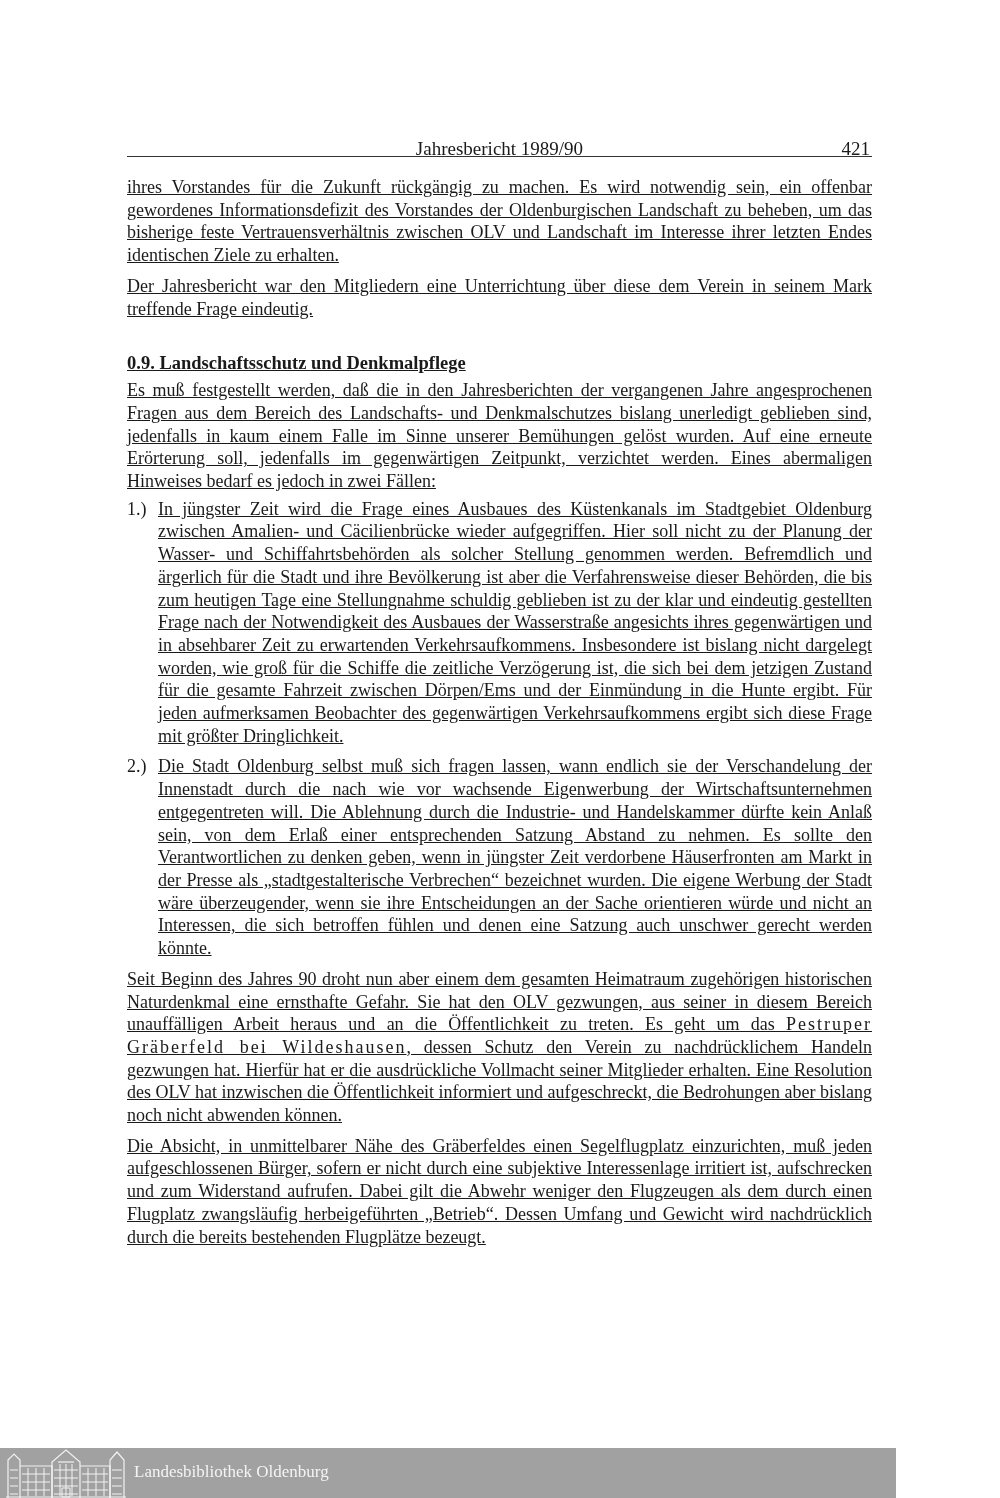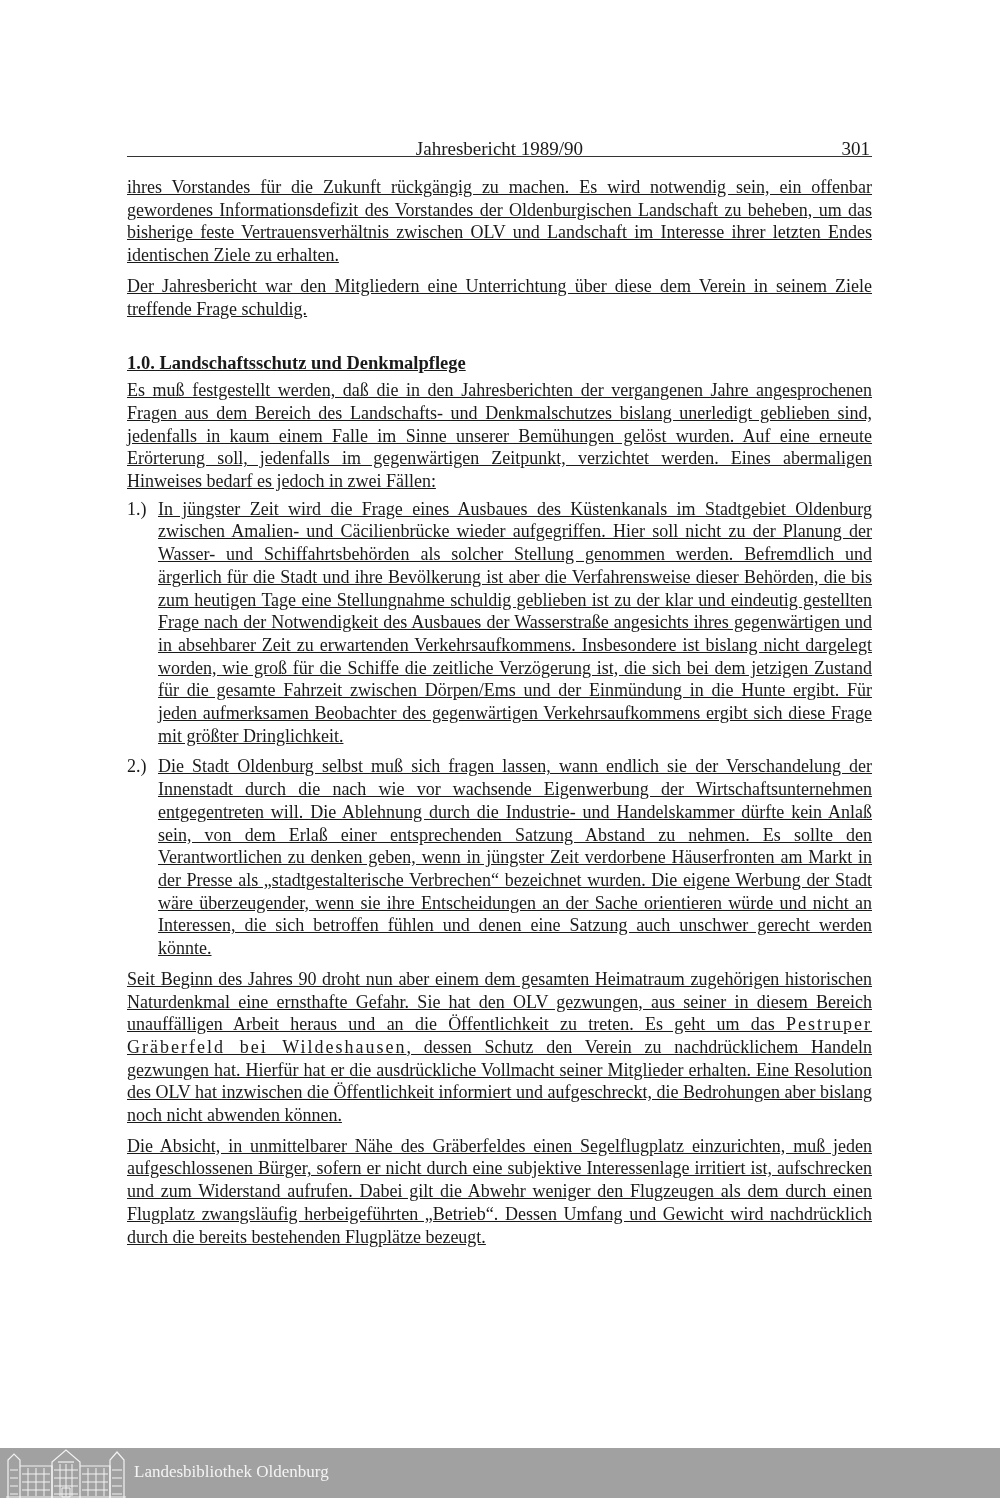--- a/index.html
+++ b/index.html
@@ -17,44 +17,44 @@
   .page-number { position: absolute; right: 2px; top: 0; }
   .rule { position: absolute; top: 156px; left: 0; width: 745px; height: 0; border-top: 1.5px solid #333; }
   .body { position: absolute; top: 176px; left: 0; width: 745px; font-size: 18px; line-height: 22.7px; text-decoration: underline; }
   p { margin: 0; text-align: justify; hyphens: manual; }
   .gap { margin-top: 8px; }
   h2 { margin: 31px 0 4px 0; font-size: 18.5px; font-weight: bold; line-height: 24px; }
   .item { position: relative; padding-left: 31px; margin-top: 5px; text-align: justify; }
   .item-num { position: absolute; left: 0; top: 0; }
   .spaced { letter-spacing: 2px; }
   .footer {
-    position: absolute; left: 0; top: 1448px; width: 1000px; height: 50px;
+    position: absolute; left: 0; top: 1448px; width: 896px; height: 50px;
     background: #a1a1a1;
   }
   .footer-logo { position: absolute; left: 6px; top: 0; width: 120px; height: 50px; }
   .footer-text {
     position: absolute; left: 134px; top: 14px; color: #f4f4f4;
     font-size: 17px; line-height: 20px;
   }
 </style>
 </head>
 <body>
 
 <div class="page">
   <div class="running-head">
     <span class="running-title">Jahresbericht 1989/90</span>
-    <span class="page-number">301</span>
+    <span class="page-number">421</span>
   </div>
   <div class="rule"></div>
 
   <div class="body">
     <p>ihres Vorstandes für die Zukunft rückgängig zu machen. Es wird notwendig sein, ein of­fenbar gewordenes Informationsdefizit des Vorstandes der Oldenburgischen Landschaft zu beheben, um das bisherige feste Vertrauensverhältnis zwischen OLV und Landschaft im Interesse ihrer letzten Endes identischen Ziele zu erhalten.</p>
-    <p class="gap">Der Jahresbericht war den Mitgliedern eine Unterrichtung über diese dem Verein in sei­nem Ziele treffende Frage schuldig.</p>
+    <p class="gap">Der Jahresbericht war den Mitgliedern eine Unterrichtung über diese dem Verein in sei­nem Mark treffende Frage eindeutig.</p>
 
-    <h2>1.0. Landschaftsschutz und Denkmalpflege</h2>
+    <h2>0.9. Landschaftsschutz und Denkmalpflege</h2>
     <p>Es muß festgestellt werden, daß die in den Jahresberichten der vergangenen Jahre ange­sprochenen Fragen aus dem Bereich des Landschafts- und Denkmalschutzes bislang uner­ledigt geblieben sind, jedenfalls in kaum einem Falle im Sinne unserer Bemühungen gelöst wurden. Auf eine erneute Erörterung soll, jedenfalls im gegenwärtigen Zeitpunkt, ver­zichtet werden. Eines abermaligen Hinweises bedarf es jedoch in zwei Fällen:</p>
 
     <div class="item">
       <span class="item-num">1.)</span>
       <span>In jüngster Zeit wird die Frage eines Ausbaues des Küstenkanals im Stadtgebiet Olden­burg zwischen Amalien- und Cäcilienbrücke wieder aufgegriffen. Hier soll nicht zu der Planung der Wasser- und Schiffahrtsbehörden als solcher Stellung genommen wer­den. Befremdlich und ärgerlich für die Stadt und ihre Bevölkerung ist aber die Verfah­rensweise dieser Behörden, die bis zum heutigen Tage eine Stellungnahme schuldig ge­blieben ist zu der klar und eindeutig gestellten Frage nach der Notwendigkeit des Aus­baues der Wasserstraße angesichts ihres gegenwärtigen und in absehbarer Zeit zu er­wartenden Verkehrsaufkommens. Insbesondere ist bislang nicht dargelegt worden, wie groß für die Schiffe die zeitliche Verzögerung ist, die sich bei dem jetzigen Zustand für die gesamte Fahrzeit zwischen Dörpen/Ems und der Einmündung in die Hunte er­gibt. Für jeden aufmerksamen Beobachter des gegenwärtigen Verkehrsaufkommens ergibt sich diese Frage mit größter Dringlichkeit.</span>
     </div>
     <div class="item" style="margin-top:8px">
       <span class="item-num">2.)</span>
       <span>Die Stadt Oldenburg selbst muß sich fragen lassen, wann endlich sie der Verschande­lung der Innenstadt durch die nach wie vor wachsende Eigenwerbung der Wirtschafts­unternehmen entgegentreten will. Die Ablehnung durch die Industrie- und Handels­kammer dürfte kein Anlaß sein, von dem Erlaß einer entsprechenden Satzung Ab­stand zu nehmen. Es sollte den Verantwortlichen zu denken geben, wenn in jüngster Zeit verdorbene Häuserfronten am Markt in der Presse als „stadtgestalterische Verbre­chen“ bezeichnet wurden. Die eigene Werbung der Stadt wäre überzeugender, wenn sie ihre Entscheidungen an der Sache orientieren würde und nicht an Interessen, die sich betroffen fühlen und denen eine Satzung auch unschwer gerecht werden könnte.</span>
     </div>

